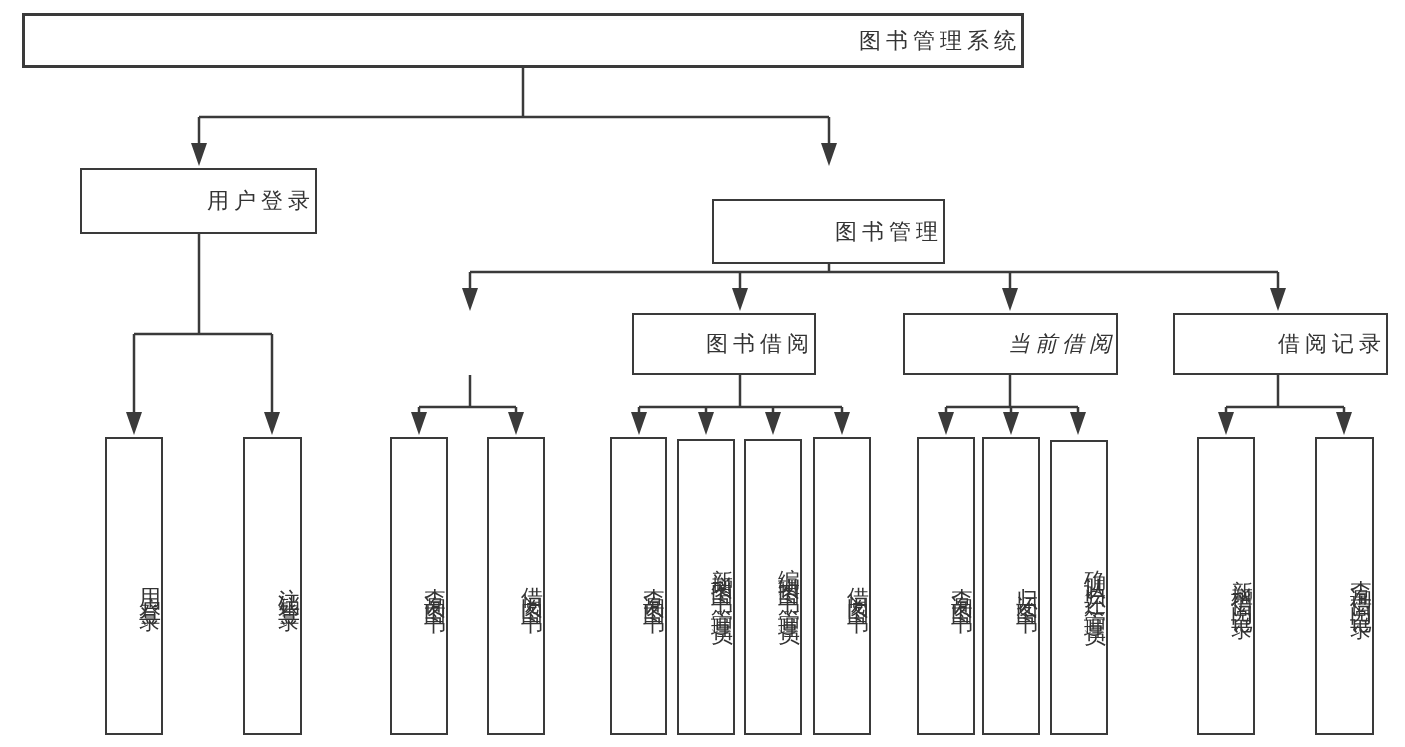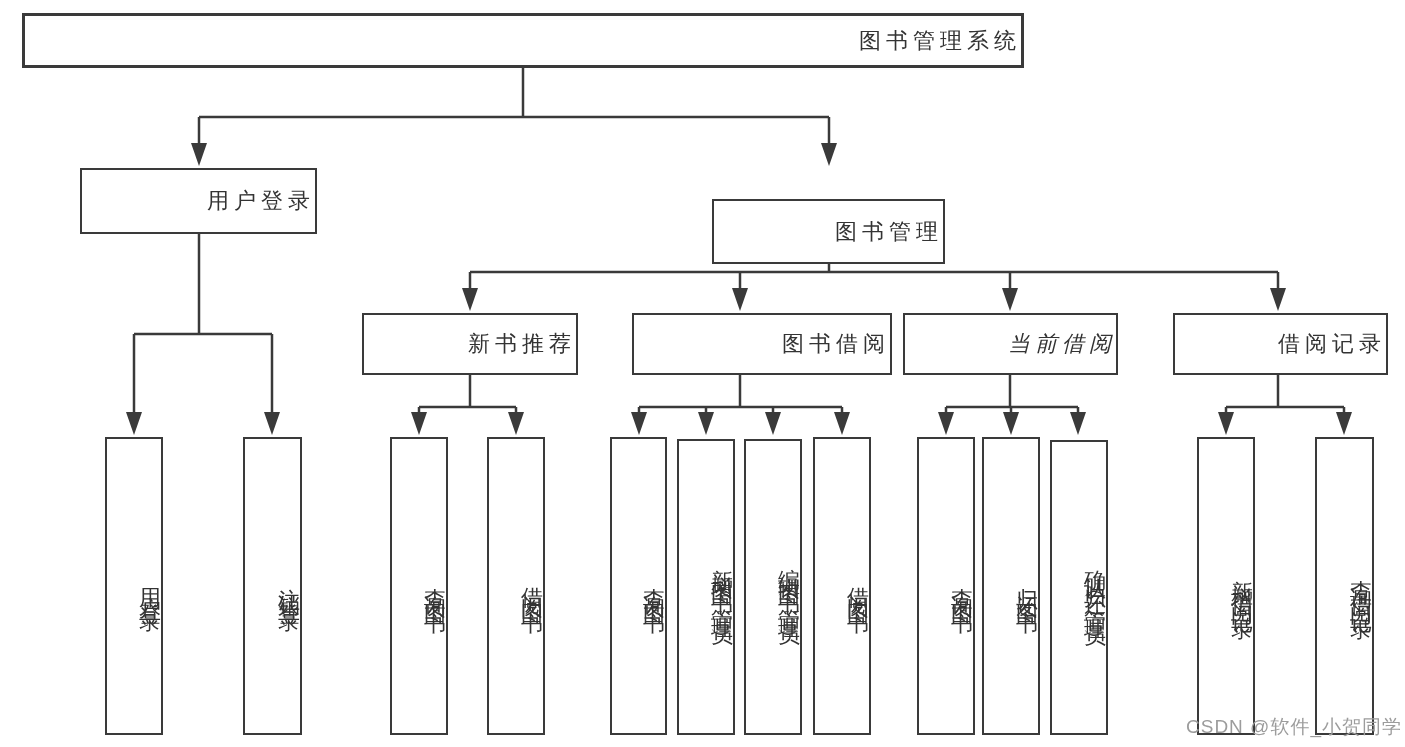--- a/index.html
+++ b/index.html
@@ -134,24 +134,21 @@
     <span class="htext">图书管理系统</span>
   </div>
 
   <div class="box" style="left:80px; top:168px; width:237px; height:66px;">
     <span class="htext">用户登录</span>
   </div>
   <div class="box" style="left:712px; top:168px; width:233px; height:65px;margin-top:31px;">
     <span class="htext">图书管理</span>
   </div>
 
-  <div class="box" style="left:362px; top:313px; width:216px; height:62px;">
-    <span class="htext">新书推荐</span>
-  </div>
-  <div class="box" style="left:632px; top:313px; width:260px; height:62px;">
+  <div class="box" style="left:632px; top:313px; width:184px; height:62px;">
     <span class="htext">图书借阅</span>
   </div>
   <div class="box" style="left:903px; top:313px; width:215px; height:62px;font-style:italic;">
     <span class="htext">当前借阅</span>
   </div>
   <div class="box" style="left:1173px; top:313px; width:215px; height:62px;">
     <span class="htext">借阅记录</span>
   </div>
 
   <div class="box vbox" style="left:105px; top:437px; width:58px; height:298px;">
@@ -191,15 +188,14 @@
     <span class="vtext">确认归还（管理员）</span>
   </div>
 
   <div class="box vbox" style="left:1197px; top:437px; width:58px; height:298px;">
     <span class="vtext">新增借阅记录</span>
   </div>
   <div class="box vbox" style="left:1315px; top:437px; width:59px; height:298px;">
     <span class="vtext">查询借阅记录</span>
   </div>
 
-  <div class="watermark">CSDN @软件_小贺同学</div>
 
 </div>
 
 </body></html>

